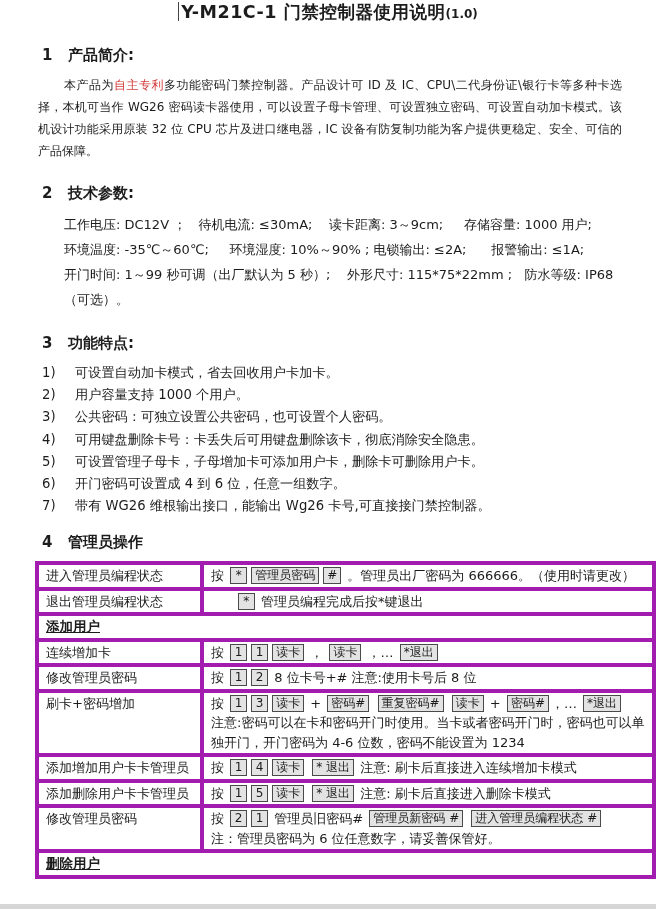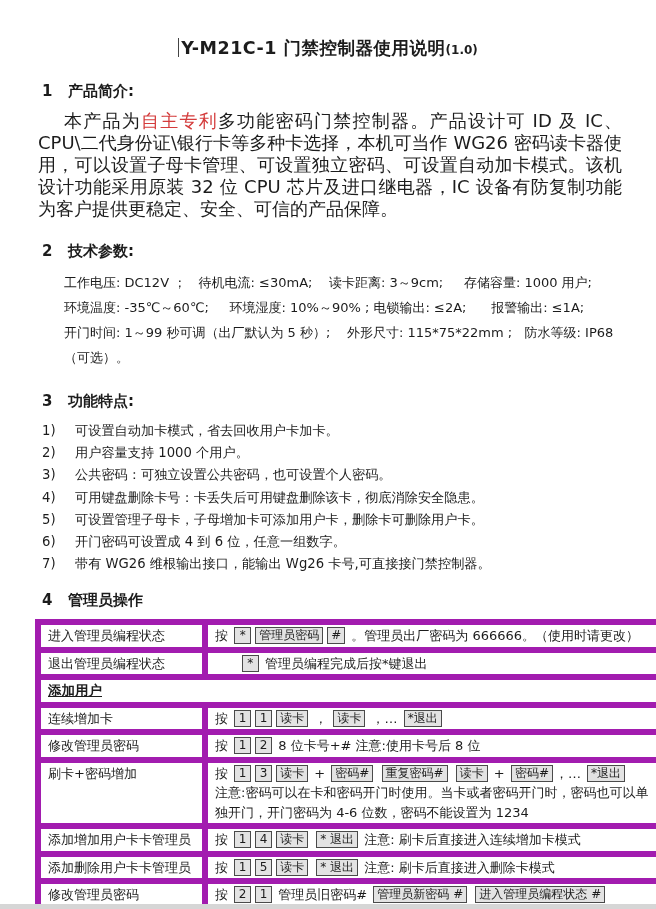--- a/index.html
+++ b/index.html
@@ -4,46 +4,46 @@
 <style>
   html,body{margin:0;padding:0;background:#ffffff;}
   body{
     width:656px;height:909px;position:relative;overflow:hidden;
     font-family:"DejaVu Sans","Liberation Sans",sans-serif;
     color:#1c1c1c;
   }
   .page{width:656px;height:909px;position:relative;background:#fff;}
 
   
-  .title-wrap{text-align:center;padding-top:36px;white-space:nowrap;}
+  .title-wrap{text-align:center;white-space:nowrap;}
   .cursor{display:inline-block;width:1px;height:19px;background:#444;vertical-align:-3px;margin-right:2px;}
   .title{font-size:17.5px;font-weight:bold;letter-spacing:.5px;}
   .title-ver{font-size:12px;font-weight:bold;}
 
   
   .h2{font-size:15px;font-weight:bold;margin:22px 0 9px 42px;}
   .h2 .hnum{display:inline-block;min-width:26px;}
   .h2-ops{margin-top:16px;}
 
   
-  .intro{margin:0 34px 0 38px;font-size:18px;line-height:22px;text-indent:26px;text-align:justify;}
+  .intro{margin:0 34px 0 38px;font-size:12px;line-height:22px;text-indent:26px;text-align:justify;}
   .red{color:#d43c3c;}
 
   
   .params{margin:0 28px 0 64px;font-size:13px;line-height:25px;}
   .params div{white-space:pre-wrap;}
 
   
   .features{margin:4px 30px 0 42px;font-size:13.2px;line-height:22.2px;}
   .feat{display:flex;}
   .fnum{flex:none;width:33px;}
 
   
   table.ops{border-collapse:collapse;table-layout:fixed;width:587px;margin:0 0 0 35px;font-size:13px;}
-  table.ops td{border:6px solid #a21caf;padding:1px 4px 1px 7px;vertical-align:top;line-height:19.5px;margin-top:27px;}
+  table.ops td{border:4px solid #a21caf;padding:1px 4px 1px 7px;vertical-align:top;line-height:19.5px;margin-top:27px;}
   td.lbl{width:150px;}
   td.val{width:437px;}
   td.sec{font-weight:bold;font-size:13.5px;line-height:20px;padding-top:2px;padding-bottom:2px;text-decoration:underline;}
   .cellline{white-space:pre-wrap;}
   .key{
     display:inline-block;background:#e3e3e3;border:1px solid #4a4a4a;
     padding:0 3px;margin:1px 2px;line-height:15px;font-size:12px;
     min-width:9px;text-align:center;vertical-align:1px;white-space:pre;
   }
 

